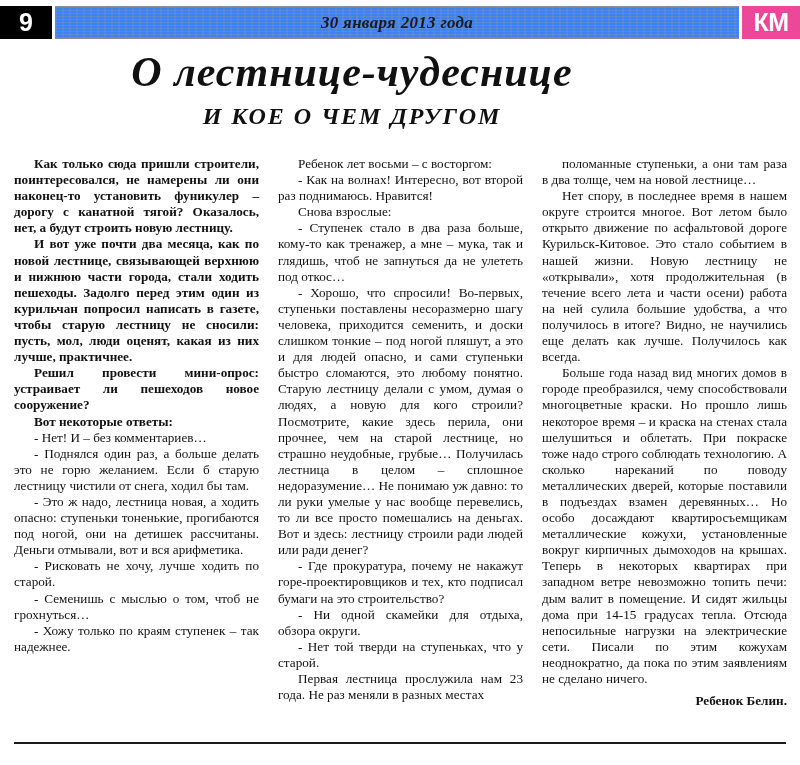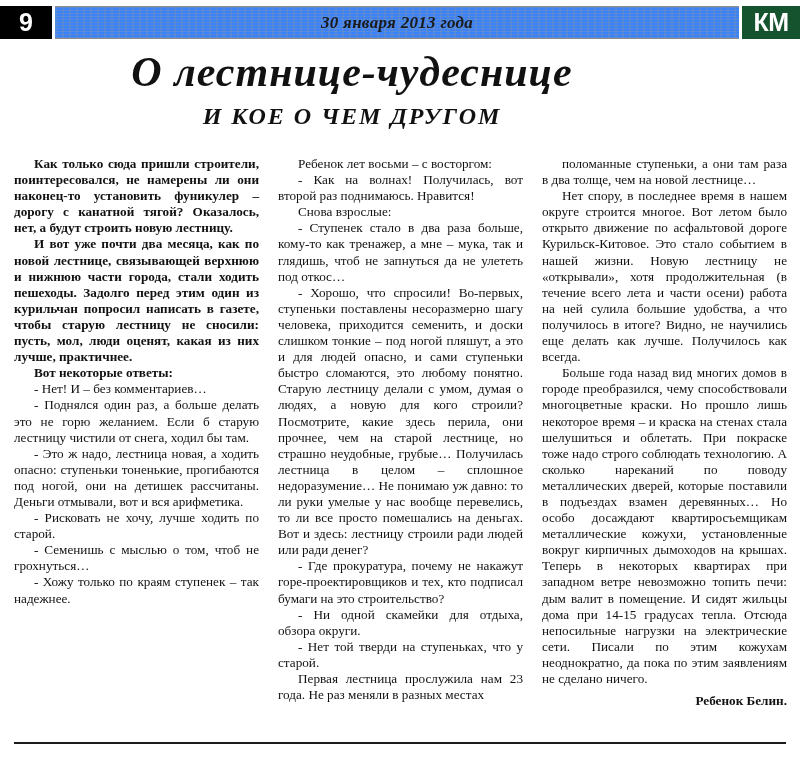--- a/index.html
+++ b/index.html
@@ -72,21 +72,21 @@
     font-family: "Liberation Serif", "DejaVu Serif", serif;
     font-style: italic;
     font-weight: bold;
     font-size: 17px;
     letter-spacing: .3px;
     color: #1a1a1a;
     white-space: nowrap;
   }
   .brand-box {
     width: 58px;
-    background: #14532d;
+    background: #ec4899;
     color: #ffffff;
     display: flex;
     align-items: center;
     justify-content: center;
     font-family: "Liberation Sans", "DejaVu Sans", sans-serif;
     font-weight: bold;
     font-size: 25px;
     letter-spacing: -0.5px;
     line-height: 1;
     flex: 0 0 auto;
@@ -178,31 +178,32 @@
 
   <div class="headline">
     <div class="headline-line1">О  лестнице-чудеснице</div>
     <div class="headline-line2">И  КОЕ О ЧЕМ  ДРУГОМ</div>
   </div>
 
   <div class="columns">
     <div class="column">
         <p class="bold">Как только сюда пришли строители, поинтересовался, не намерены ли они наконец-то установить фуникулер – дорогу с канатной тягой? Оказалось, нет, а будут строить новую лестницу.</p>
         <p class="bold">И вот уже почти два месяца, как по новой лестнице, связывающей верхнюю и нижнюю части города, стали ходить пешеходы. Задолго перед этим один из курильчан попросил написать в газете, чтобы старую лестницу не сносили: пусть, мол, люди оценят, какая из них лучше, практичнее.</p>
+        <p class="bold">Решил провести мини-опрос: устраивает ли пешеходов новое сооружение?</p>
         <p class="bold">Вот некоторые ответы:</p>
         <p class="">- Нет! И – без комментариев…</p>
         <p class="">- Поднялся один раз, а больше делать это не горю желанием. Если б старую лестницу чистили от снега, ходил бы там.</p>
         <p class="">- Это ж надо, лестница новая, а ходить опасно:  ступеньки тоненькие, прогибаются под ногой, они на детишек рассчитаны. Деньги отмывали, вот и вся арифметика.</p>
         <p class="">- Рисковать не хочу, лучше ходить по старой.</p>
         <p class="">- Семенишь с мыслью о том, чтоб не грохнуться…</p>
         <p class="">- Хожу только по краям ступенек – так надежнее.</p>
       </div>
     <div class="column">
         <p class="">Ребенок лет восьми – с восторгом:</p>
-        <p class="">- Как на волнах! Получилась, вот второй раз поднимаюсь. Нравится!</p>
+        <p class="">- Как на волнах! Интересно, вот второй раз поднимаюсь. Нравится!</p>
         <p class="">Снова взрослые:</p>
         <p class="">- Ступенек стало в два раза больше, кому-то как тренажер, а мне – мука, так и глядишь, чтоб не запнуться да не улететь под откос…</p>
         <p class="">- Хорошо, что спросили! Во-первых, ступеньки поставлены несоразмерно шагу человека, приходится семенить, и доски слишком тонкие – под ногой пляшут, а это и для людей опасно, и сами ступеньки быстро сломаются, это любому понятно. Старую лестницу делали с умом, думая о людях, а новую для кого строили? Посмотрите, какие здесь перила, они прочнее, чем на старой лестнице, но страшно неудобные, грубые… Получилась лестница в целом – сплошное недоразумение… Не понимаю уж давно: то ли руки умелые у нас вообще перевелись, то ли все просто помешались на деньгах. Вот и здесь: лестницу строили ради людей или ради денег?</p>
         <p class="">- Где прокуратура, почему не накажут горе-проектировщиков и тех, кто подписал бумаги на это строительство?</p>
         <p class="">- Ни одной скамейки для отдыха, обзора округи.</p>
         <p class="">- Нет той тверди на ступеньках, что у старой.</p>
         <p class="">Первая лестница прослужила нам 23 года. Не раз меняли в разных местах</p>
       </div>
     <div class="column">
         <p class="">поломанные ступеньки, а они там раза в два толще, чем на новой лестнице…</p>

